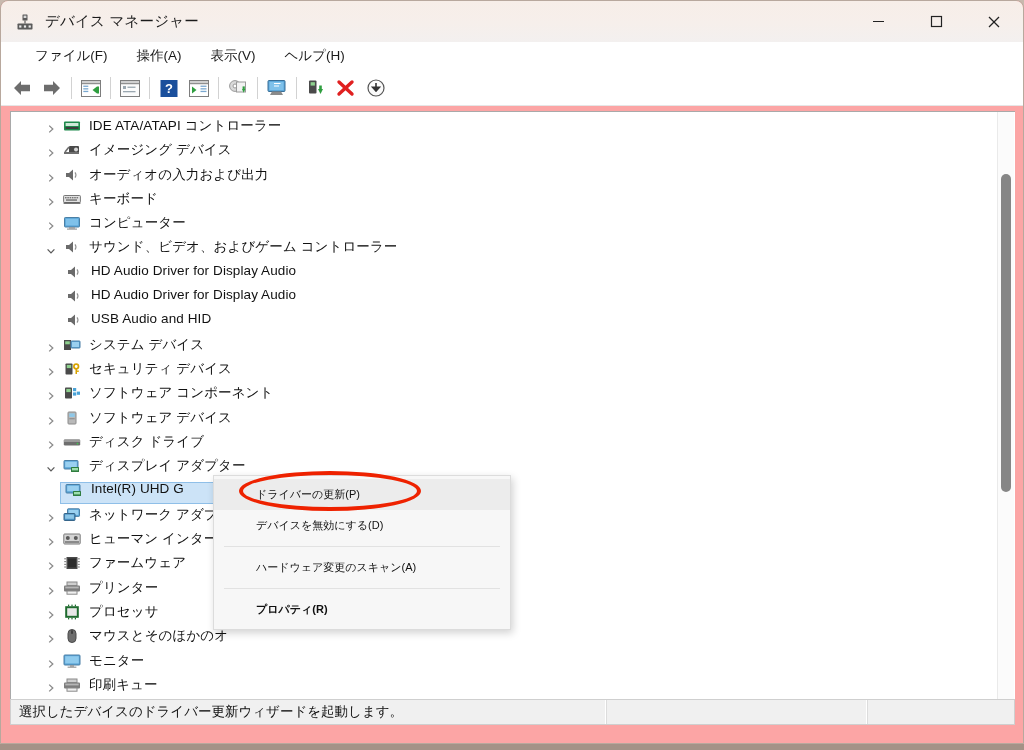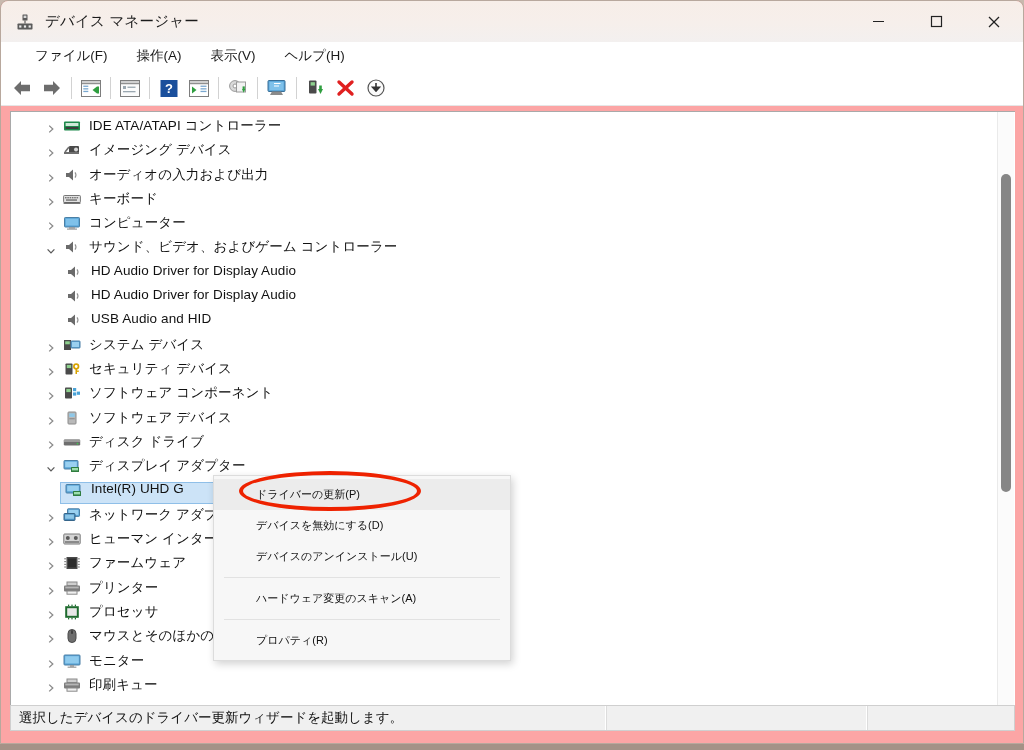--- a/index.html
+++ b/index.html
@@ -196,21 +196,21 @@
     width: 10px;
     height: 318px;
     background: #868686;
     border-radius: 5px;
   }
 
   
   .statusbar {
     position: absolute;
     left: 9px;
-    bottom: 12px;
+    bottom: 18px;
     width: 1005px;
     height: 26px;
     background: #f0f0f0;
     border: 1px solid #cfcfcf;
     box-sizing: border-box;
     display: flex;
     align-items: center;
   }
   .status-cell-1 {
     flex: 0 0 586px;
@@ -245,21 +245,21 @@
   .ctx-item {
     height: 31px;
     display: flex;
     align-items: center;
     padding-left: 42px;
     font-size: 11px;
     color: #101010;
     white-space: nowrap;
   }
   .ctx-item.hl { background: #ececec; }
-  .ctx-item.bold { font-weight: normal; }
+  .ctx-item.bold { font-weight: bold; }
   .ctx-sep {
     height: 1px;
     background: #e2e2e2;
     margin: 5px 10px 5px 10px;
   }
 
   
   .annot {
     position: absolute;
     left: 238px;
@@ -825,21 +825,20 @@
       </div>
     </div>
 
     <div class="vscroll">
       <div class="vthumb"></div>
     </div>
 
     <div class="ctxmenu">
       <div class="ctx-item hl">ドライバーの更新(P)</div>
       <div class="ctx-item">デバイスを無効にする(D)</div>
-      <div class="ctx-item">デバイスのアンインストール(U)</div>
       <div class="ctx-sep"></div>
       <div class="ctx-item">ハードウェア変更のスキャン(A)</div>
       <div class="ctx-sep"></div>
       <div class="ctx-item bold">プロパティ(R)</div>
     </div>
 
     <div class="annot"></div>
 
     <div class="statusbar">
       <div class="status-cell-1">選択したデバイスのドライバー更新ウィザードを起動します。</div>

